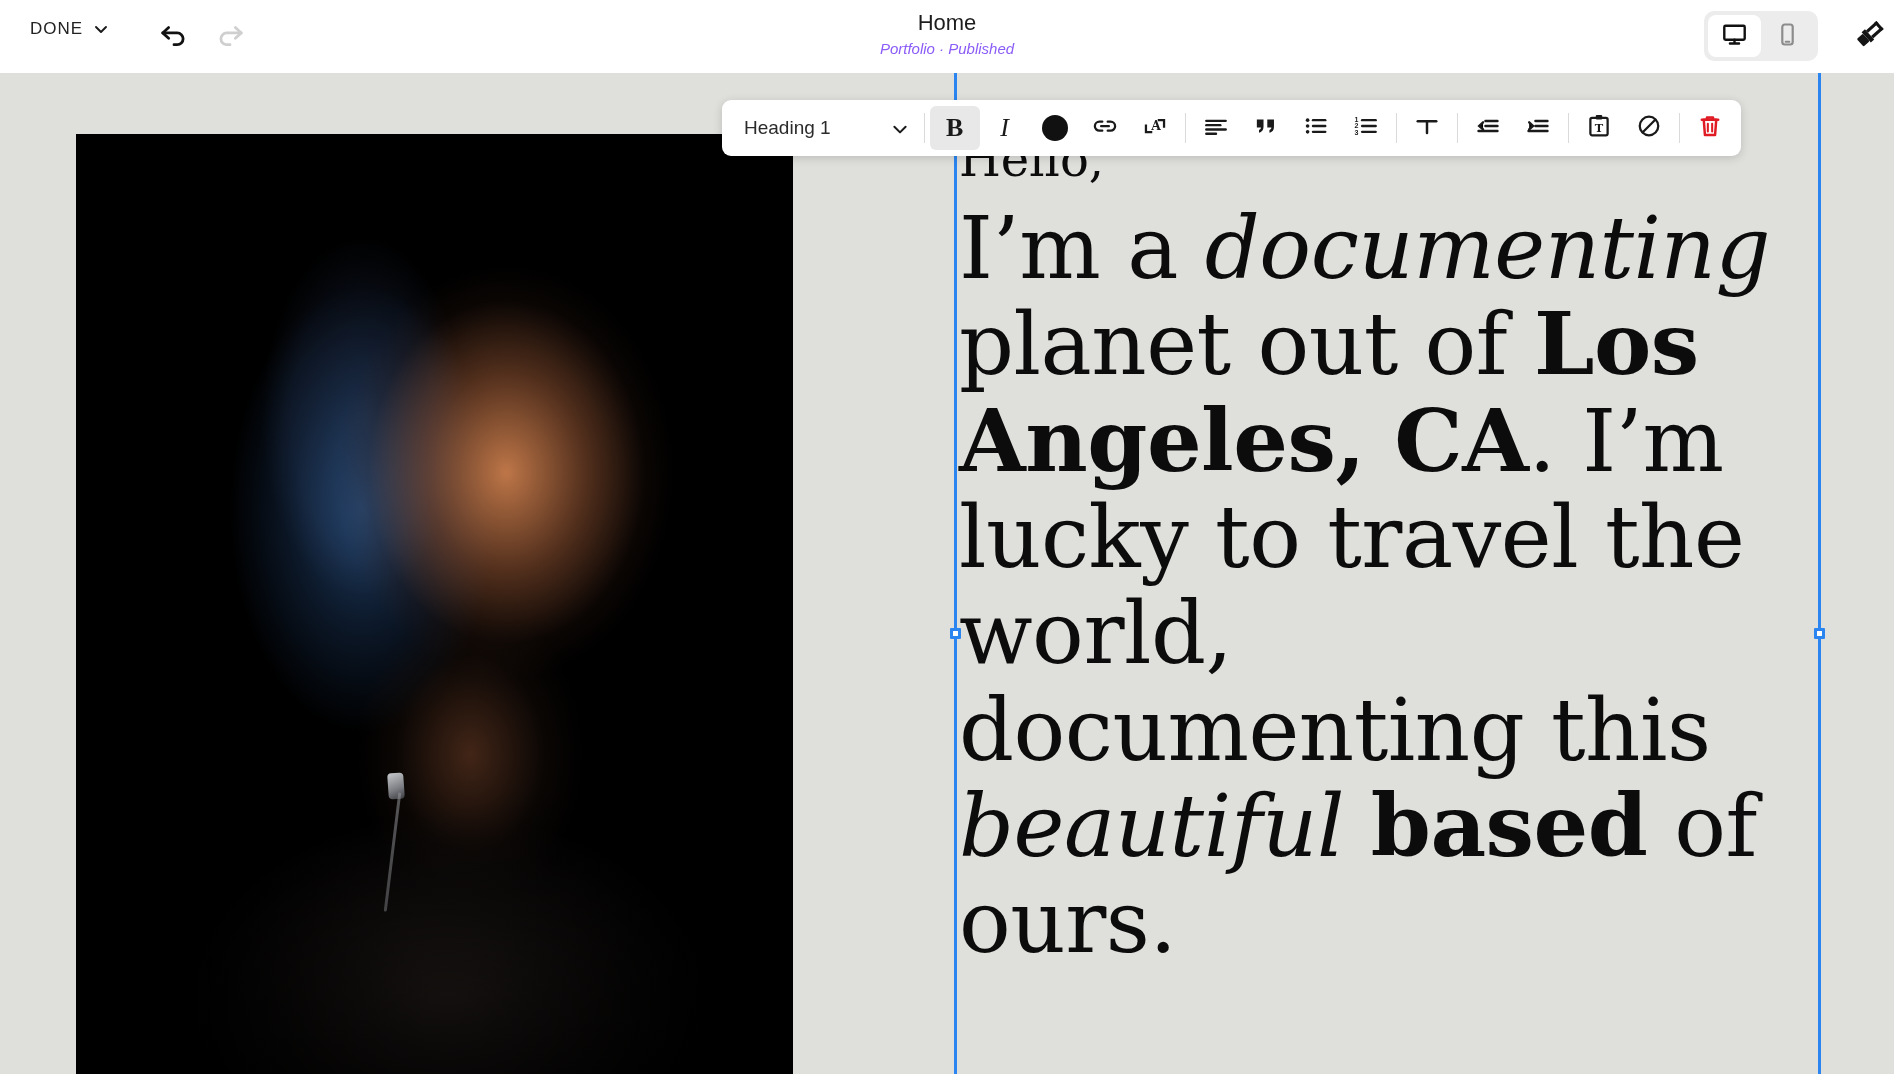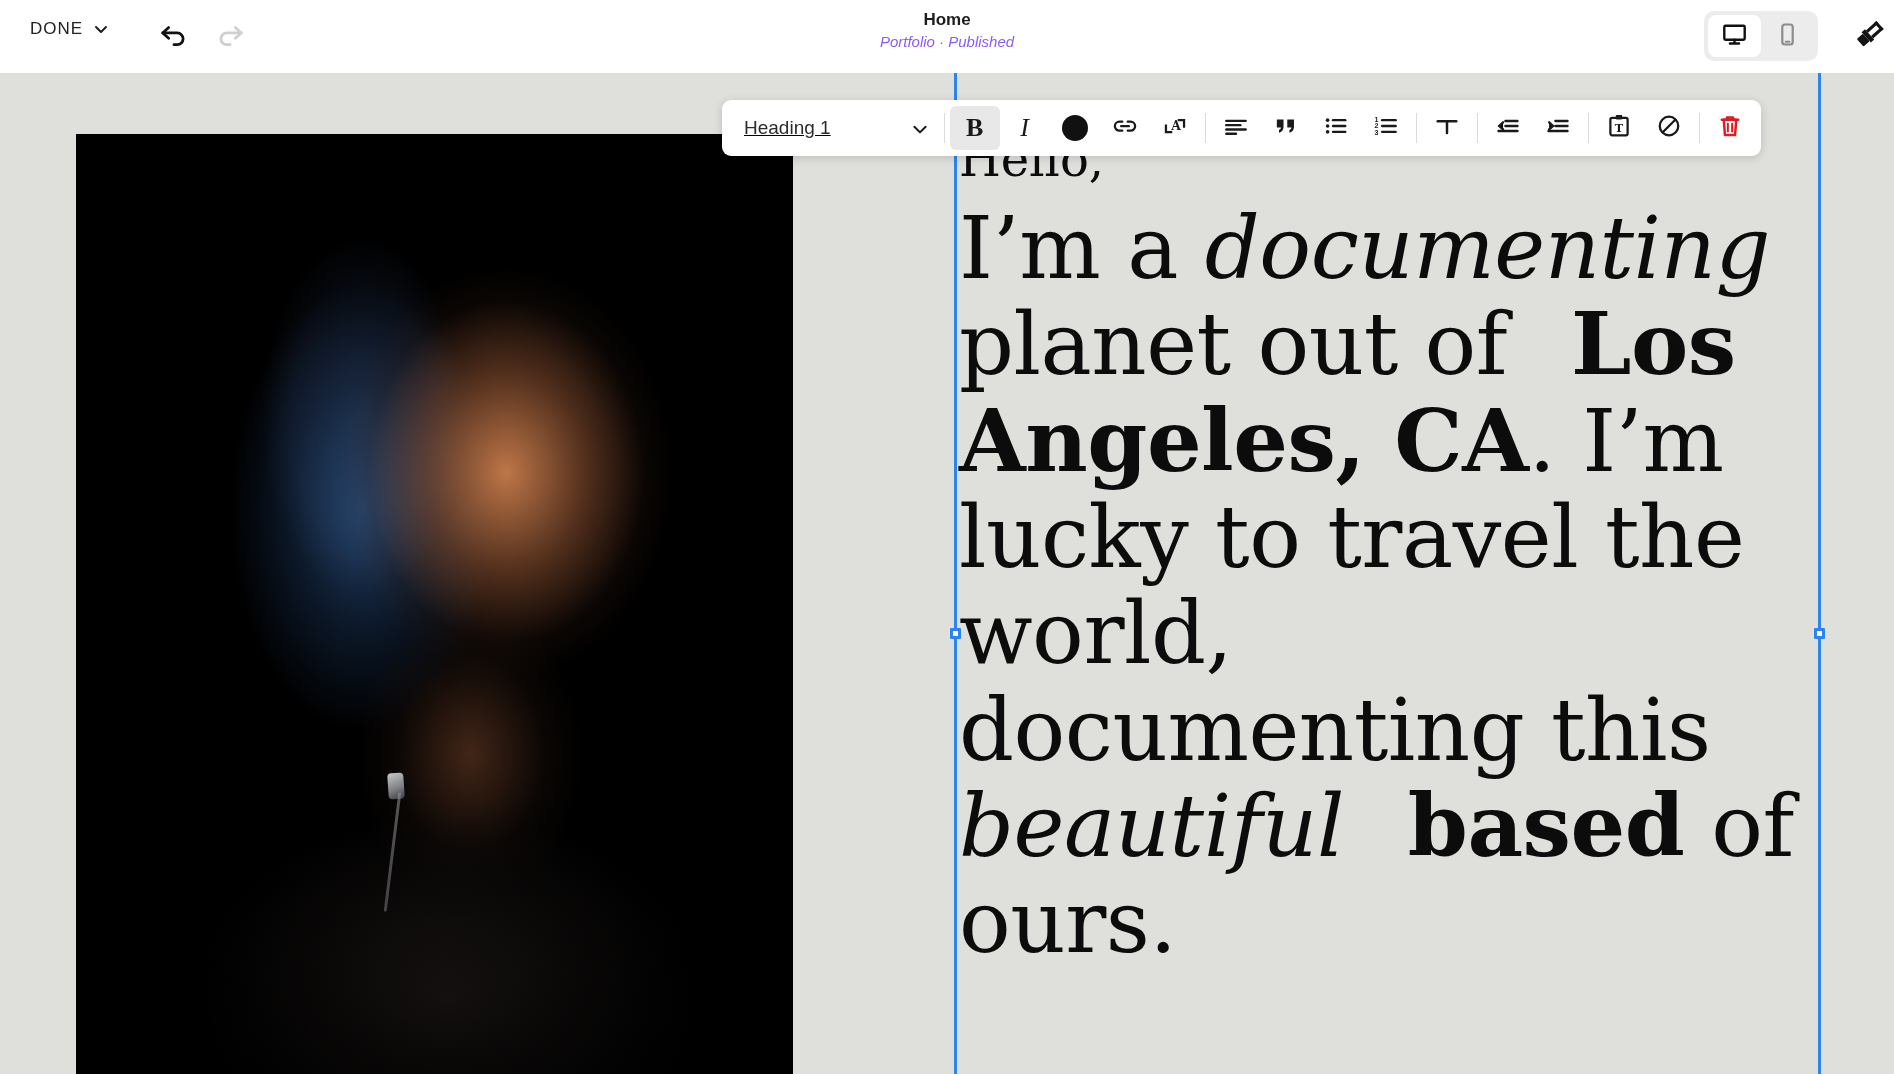--- a/index.html
+++ b/index.html
@@ -113,21 +113,21 @@
     font-weight: 400;
     margin-bottom: 17px;
   }
   #headline {
     font-size: 86px;
     line-height: 1.12;
     font-weight: 400;
     letter-spacing: -0.5px;
   }
   #headline em { font-style: italic; }
-  #headline strong { font-weight: 700; margin-left: 37px; }
+  #headline strong { font-weight: 700; }
 
   
   #topbar {
     position: absolute;
     left: 0; top: 0;
     width: 1894px; height: 73px;
     background: #ffffff;
     z-index: 30;
   }
   #done-btn {
@@ -180,22 +180,22 @@
     overflow: hidden;
   }
 
   #doc-title-wrap {
     position: absolute;
     left: 0; right: 0; top: 9px;
     text-align: center;
     pointer-events: none;
   }
   #doc-title {
-    font-size: 17px;
-    font-weight: 700;
+    font-size: 22px;
+    font-weight: 400;
     color: #1d1d1d;
     line-height: 1.3;
   }
   #doc-sub {
     font-size: 15px;
     font-style: italic;
     color: #8b5cf6;
     line-height: 1.4;
   }
 
@@ -208,26 +208,25 @@
     border-radius: 9px;
     box-shadow: 0 2px 10px rgba(0,0,0,0.16);
     display: flex; align-items: center;
     padding: 0 6px;
     z-index: 40;
   }
   #style-select {
     display: flex; align-items: center;
     height: 44px;
     padding: 0 12px 0 16px;
-    gap: 80px;
+    gap: 60px;
     cursor: pointer;
     border-radius: 6px;
     min-width: 168px;
     justify-content: center;
-    text-decoration: underline;
   }
   #style-select-label {
     font-size: 19px;
     color: #2b2b2b;
   }
   .tb-sep {
     width: 1px; height: 30px;
     background: #dadada;
     margin: 0 5px;
   }

